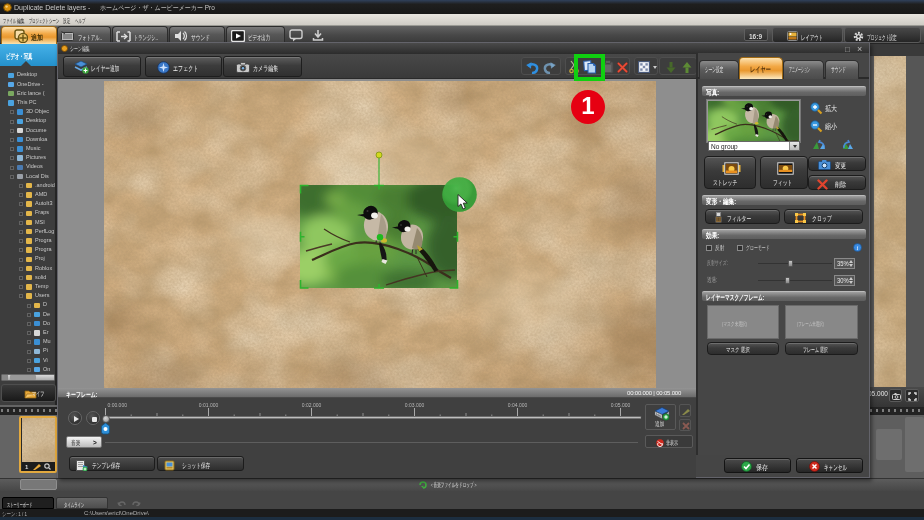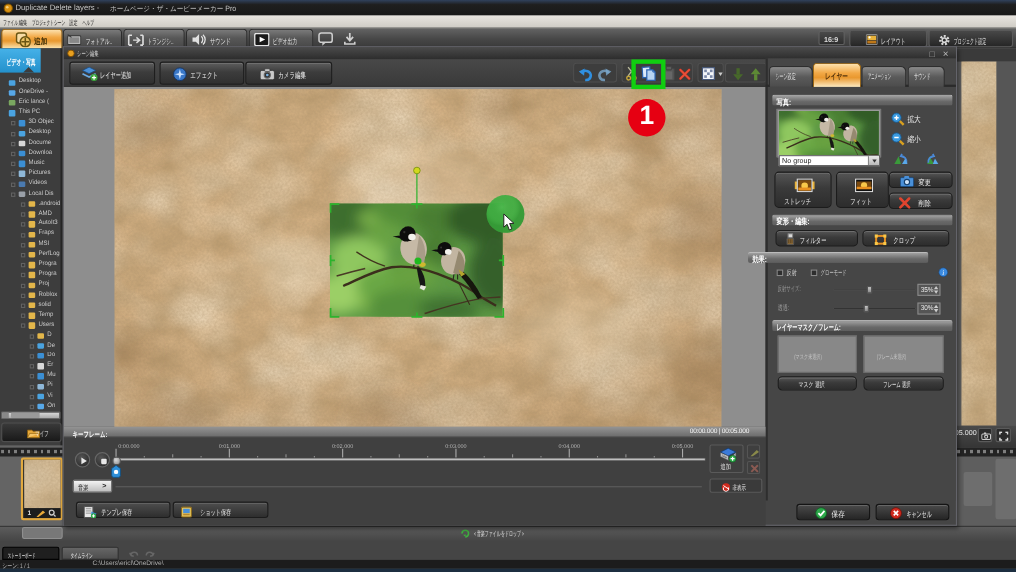--- a/index.html
+++ b/index.html
@@ -164,21 +164,21 @@
     </div>
 <div class="a" style="left:844px;top:27px;width:77px;height:16px;background:linear-gradient(#484848,#262626);border:1px solid #5a5a5a;border-radius:3px">
       <svg class="a" style="left:8px;top:2.5px" width="11" height="11">
         <circle cx="5.5" cy="5.5" r="3.6" fill="none" stroke="#d8d8d8" stroke-width="2.2" stroke-dasharray="1.8 1.4"></circle>
         <circle cx="5.5" cy="5.5" r="2.6" fill="#d8d8d8"></circle>
         <circle cx="5.5" cy="5.5" r="1.2" fill="#2a2a2a"></circle>
       </svg>
       <div class="a tx" style="left:22px;top:4.5px;font-size:7px;color:#e8e8e8;font-weight:normal;transform:scaleX(0.52);">プロジェクト設定</div>
     </div>
 <div class="a" style="left:0px;top:44px;width:57px;height:361px;background:#3d3d3d;border-right:2px solid #262626"></div>
-<div class="a" style="left:0px;top:44px;width:37px;height:22px;background:linear-gradient(#45b1e8,#2491cc)">
+<div class="a" style="left:0px;top:44px;width:57px;height:22px;background:linear-gradient(#45b1e8,#2491cc)">
       <div class="a tx" style="left:6px;top:7.5px;font-size:7.5px;color:#fff;font-weight:bold;transform:scaleX(0.58);">ビデオ・写真</div>
     </div>
 <div class="a" style="left:21px;top:61px;width:0;height:0;border-left:5px solid transparent;border-right:5px solid transparent;border-bottom:5px solid #3d3d3d"></div>
 <div class="a" style="left:0;top:0;width:55px;height:373px;overflow:hidden">
       <div class="a" style="left:8px;top:72.5px;width:6px;height:5.5px;background:#4aa3e0;border-radius:1px"></div>
       <div class="a tx" style="left:17px;top:71.3px;font-size:5.8px;color:#c9c9c9;transform:scaleX(0.95)">Desktop</div>
       <div class="a" style="left:8px;top:81.7px;width:6px;height:5.5px;background:#57a8e8;border-radius:1px"></div>
       <div class="a tx" style="left:17px;top:80.5px;font-size:5.8px;color:#c9c9c9;transform:scaleX(0.95)">OneDrive -</div>
       <div class="a" style="left:8px;top:90.9px;width:6px;height:5.5px;background:#7aa860;border-radius:1px"></div>
       <div class="a tx" style="left:17px;top:89.7px;font-size:5.8px;color:#c9c9c9;transform:scaleX(0.95)">Eric lance (</div>
@@ -560,21 +560,21 @@
 <div class="a" style="left:784px;top:209px;width:79px;height:15px;background:linear-gradient(#555 0%,#3a3a3a 45%,#2d2d2d);border:1px solid #1c1c1c;border-radius:4px;box-shadow:inset 0 1px 0 #6e6e6e">
       <svg class="a" style="left:10px;top:2.5px" width="11" height="10">
         <rect x="1.5" y="1.5" width="8" height="7" fill="none" stroke="#e89020" stroke-width="1.8"></rect>
         <rect x="0" y="0" width="3" height="3" fill="#f8c84a"></rect>
         <rect x="8" y="0" width="3" height="3" fill="#f8c84a"></rect>
         <rect x="0" y="7" width="3" height="3" fill="#f8c84a"></rect>
         <rect x="8" y="7" width="3" height="3" fill="#f8c84a"></rect>
       </svg>
       <div class="a tx" style="left:27px;top:3.5px;font-size:7px;color:#f0f0f0;font-weight:normal;transform:scaleX(0.7);">クロップ</div>
     </div>
-<div class="a" style="left:680px;top:229px;width:164px;height:10px;background:linear-gradient(#a0a0a0,#686868 60%,#5e5e5e);border-top:1px solid #bbb;border-radius:2px">
+<div class="a" style="left:702px;top:229px;width:164px;height:10px;background:linear-gradient(#a0a0a0,#686868 60%,#5e5e5e);border-top:1px solid #bbb;border-radius:2px">
       <div class="a tx" style="left:4px;top:1px;font-size:7.5px;color:#fff;font-weight:bold;transform:scaleX(0.75);">効果:</div>
     </div>
 <div class="a" style="left:706px;top:245px;width:6px;height:6px;background:#2e2e2e;border:1px solid #8a8a8a"></div>
 <div class="a tx" style="left:715px;top:243.5px;font-size:6.5px;color:#cfcfcf;font-weight:normal;transform:scaleX(0.72);">反射</div>
 <div class="a" style="left:737px;top:245px;width:6px;height:6px;background:#2e2e2e;border:1px solid #8a8a8a"></div>
 <div class="a tx" style="left:746px;top:243.5px;font-size:6.5px;color:#cfcfcf;font-weight:normal;transform:scaleX(0.6);">グローモード</div>
 <svg class="a" style="left:853px;top:243px" width="9" height="9">
       <circle cx="4.5" cy="4.5" r="4" fill="#3a8ae0" stroke="#1a4a80" stroke-width="0.6"></circle>
       <text x="4.5" y="7" font-size="6.5" font-family="Liberation Serif" font-style="italic" fill="#fff" text-anchor="middle">i</text>
     </svg>

